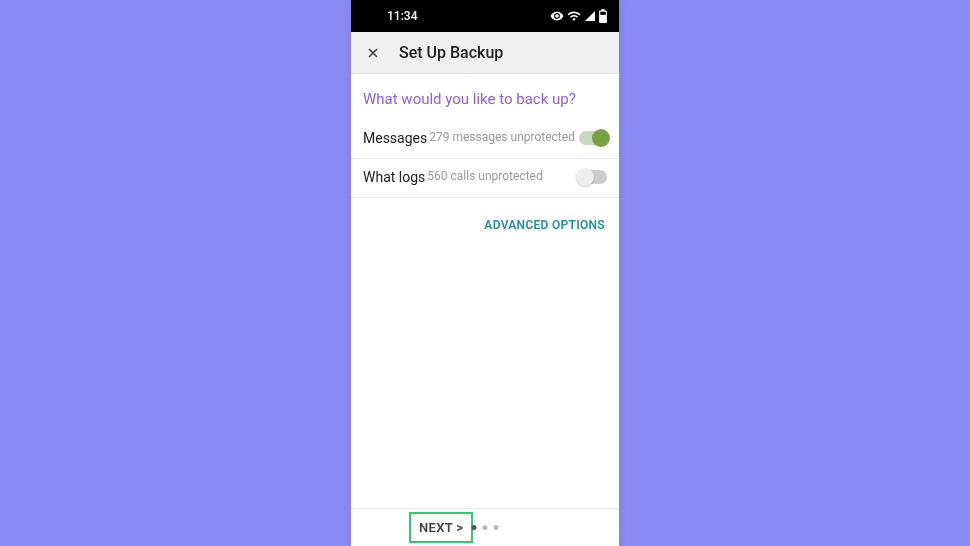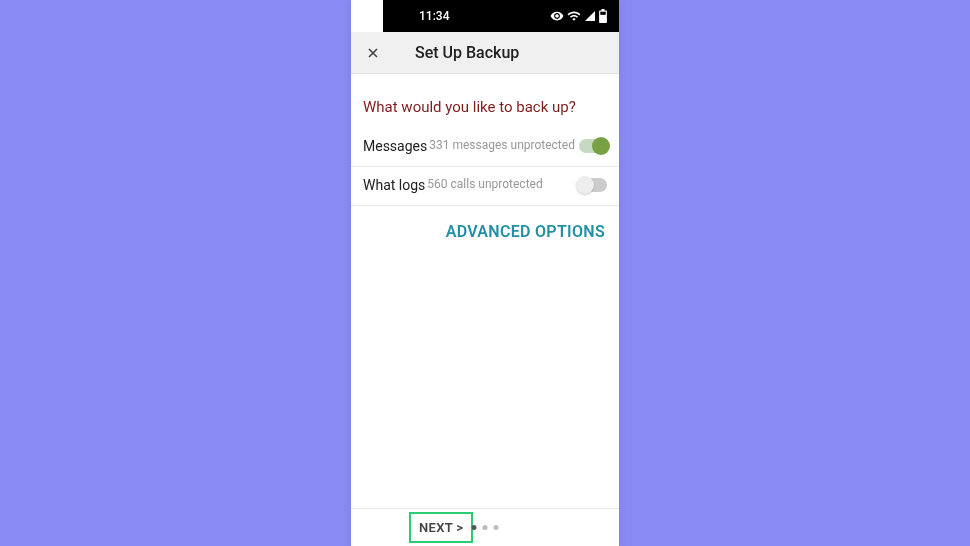--- a/index.html
+++ b/index.html
@@ -27,40 +27,39 @@
     .status-bar {
       height: 32px;
       background: #000;
       color: #fff;
       display: flex;
       align-items: center;
       justify-content: space-between;
       padding: 0 12px;
       font-size: 12px;
       font-weight: 500;
-      margin-left: 32px;
     }
     .status-left {
       padding-left: 24px;
     }
     .status-right {
       display: flex;
       align-items: center;
       gap: 3px;
     }
     .status-right svg {
       display: block;
     }
     .app-bar {
       height: 42px;
       background: #f0f0f0;
       display: flex;
       align-items: center;
       padding: 0 12px;
-      gap: 32px;
+      gap: 16px;
       border-bottom: 1px solid #e0e0e0;
     }
     .close-icon {
       width: 20px;
       height: 20px;
       display: flex;
       align-items: center;
       justify-content: center;
       cursor: pointer;
     }
@@ -69,22 +68,22 @@
       font-weight: 500;
       color: #212121;
     }
     .content {
       flex: 1;
       background: #fff;
       overflow: hidden;
     }
     .section-title {
       font-size: 15px;
-      color: #7f1d1d;
-      padding: 24px 12px 12px 12px;
+      color: #8b5cf6;
+      padding: 16px 12px 12px 12px;
     }
     .option-row {
       display: flex;
       align-items: center;
       justify-content: space-between;
       padding: 10px 12px 12px 12px;
       border-bottom: 1px solid #e8e8e8;
     }
     .option-text {
       display: flex;
@@ -131,21 +130,21 @@
       height: 18px;
       border-radius: 50%;
       background: #eee;
       box-shadow: 0 1px 2px rgba(0,0,0,0.2);
     }
     .advanced-row {
       text-align: right;
       padding: 16px 14px;
     }
     .advanced-link {
-      font-size: 16px;
+      font-size: 12px;
       font-weight: 600;
       color: #228fa5;
       letter-spacing: 0.3px;
       cursor: pointer;
       margin-left: 44px;
     }
     .footer {
       height: 38px;
       border-top: 1px solid #e8e8e8;
       display: flex;
@@ -215,21 +214,21 @@
     </div>
     <div class="app-title">Set Up Backup</div>
   </div>
 
   <div class="content">
     <div class="section-title">What would you like to back up?</div>
 
     <div class="option-row">
       <div class="option-text">
         <div class="option-label">Messages</div>
-        <div class="option-sub">331 messages unprotected</div>
+        <div class="option-sub">279 messages unprotected</div>
       </div>
       <div class="toggle toggle-on"></div>
     </div>
 
     <div class="option-row">
       <div class="option-text">
         <div class="option-label">What logs</div>
         <div class="option-sub">560 calls unprotected</div>
       </div>
       <div class="toggle toggle-off"></div>

